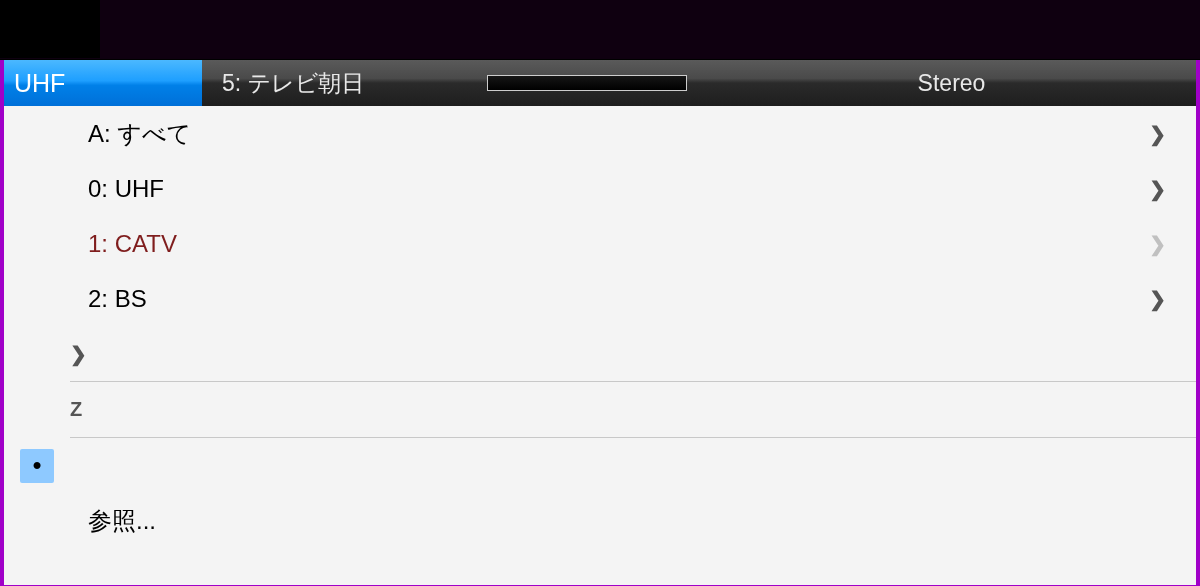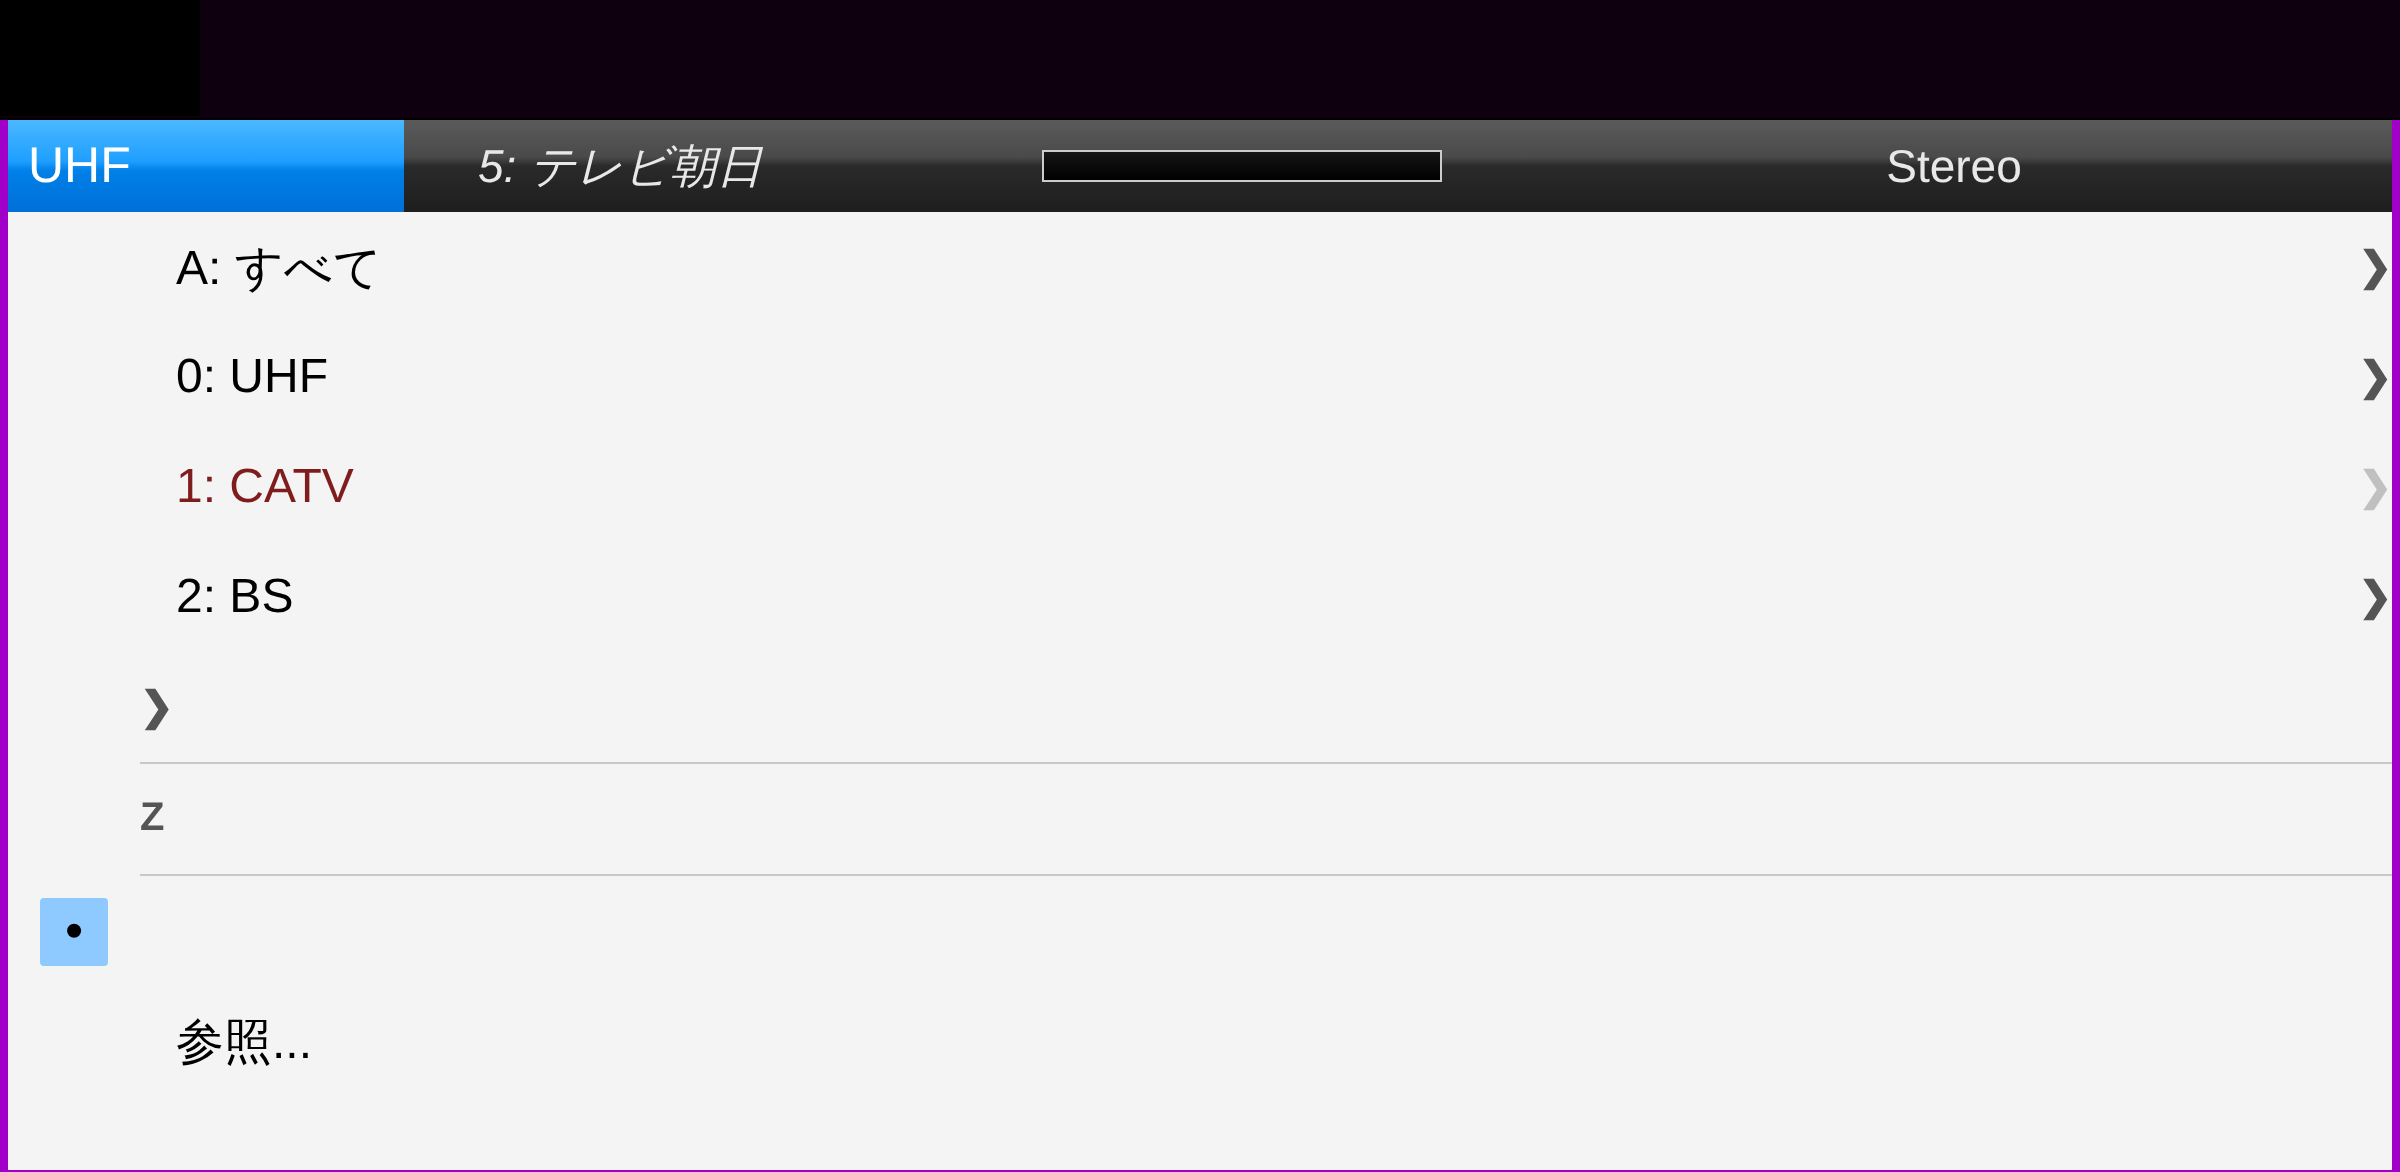--- a/index.html
+++ b/index.html
@@ -29,36 +29,34 @@
     flex-direction: column;
   }
   .statusbar {
     height: 46px;
     background: linear-gradient(to bottom, #5a5a5a 0%, #4a4a4a 40%, #2a2a2a 50%, #1e1e1e 100%);
     display: flex;
     align-items: center;
     color: #e8e8e8;
     font-size: 23px;
     flex-shrink: 0;
-    gap: 17px;
   }
   .status-uhf {
     width: 198px;
     height: 100%;
     background: linear-gradient(to bottom, #4bb8ff 0%, #1e9fff 45%, #0080e8 55%, #0070d8 100%);
     color: #fff;
     display: flex;
     align-items: center;
     padding-left: 10px;
     font-size: 25px;
   }
   .status-channel {
     padding-left: 20px;
     width: 265px;
-    font-style: italic;
   }
   .status-res {
     width: 300px;
     text-align: center;
   }
   .status-meter-wrap {
     width: 240px;
     display: flex;
     align-items: center;
     justify-content: center;
@@ -77,20 +75,21 @@
     background: #f4f4f4;
     flex: 1;
     overflow: hidden;
   }
   .menu-item {
     height: 55px;
     display: flex;
     align-items: center;
     font-size: 24px;
     color: #000;
+    padding-right: 30px;
   }
   .menu-icon-col {
     width: 66px;
     display: flex;
     align-items: center;
     justify-content: center;
     height: 100%;
   }
   .menu-label {
     flex: 1;

